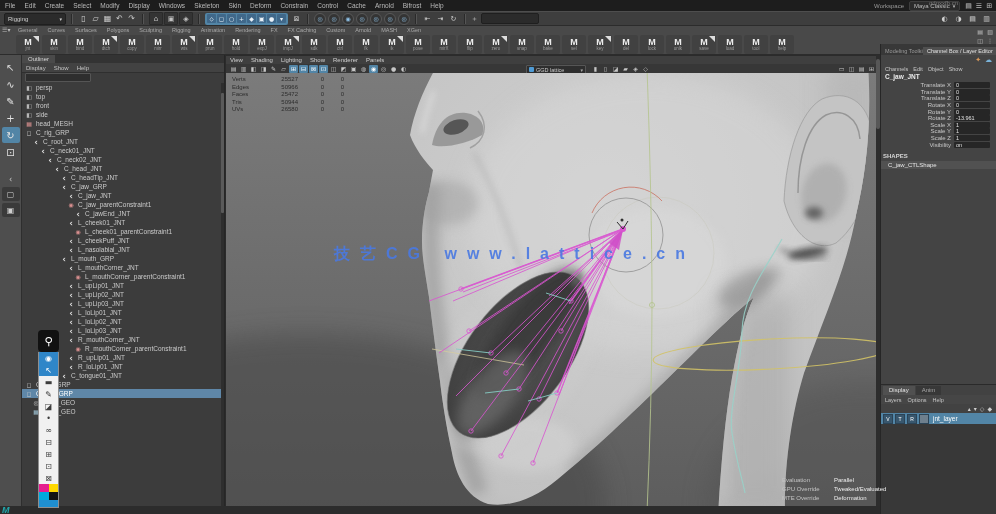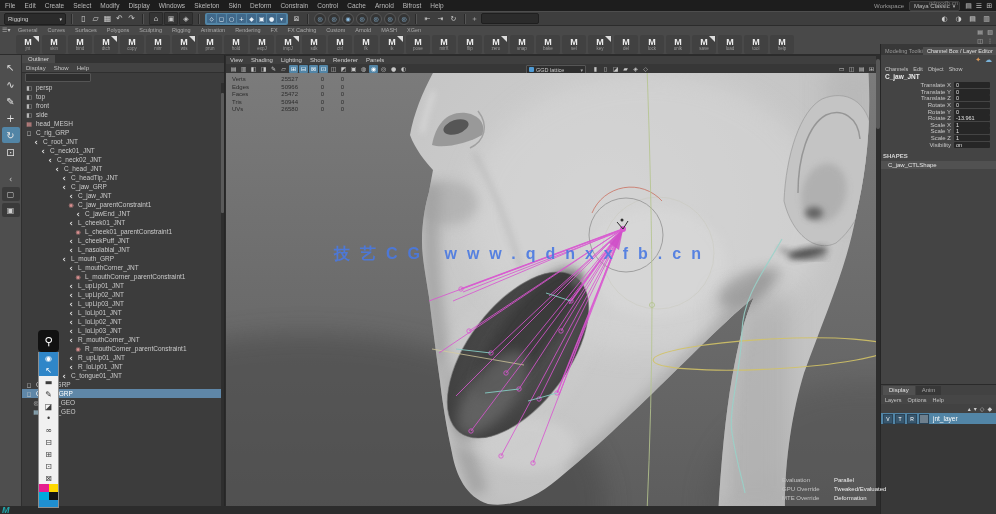--- a/index.html
+++ b/index.html
@@ -746,21 +746,21 @@
       </div>
 
       <div class="pc-row">
         <span class="n">UVs</span>
         <span class="v1">26580</span>
         <span class="v2">0</span>
         <span class="v3">0</span>
       </div>
     </div>
 
-  <div id="vp-watermark">技艺CG www.qdnxxfb.cn</div>
+  <div id="vp-watermark">技艺CG www.lattice.cn</div>
 
   <div id="vp-hud">
 
   <div class="hud-row">
         <span class="k">Evaluation</span>
         <span class="v">Parallel</span>
       </div>
       <div class="hud-row">
         <span class="k">GPU Override</span>
         <span class="v">Tweaked/Evaluated</span>

